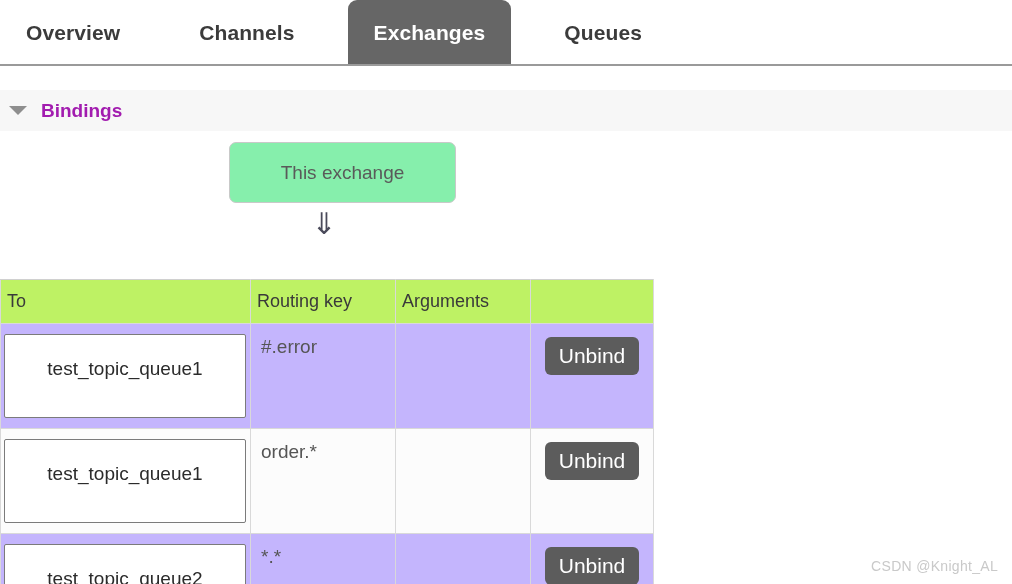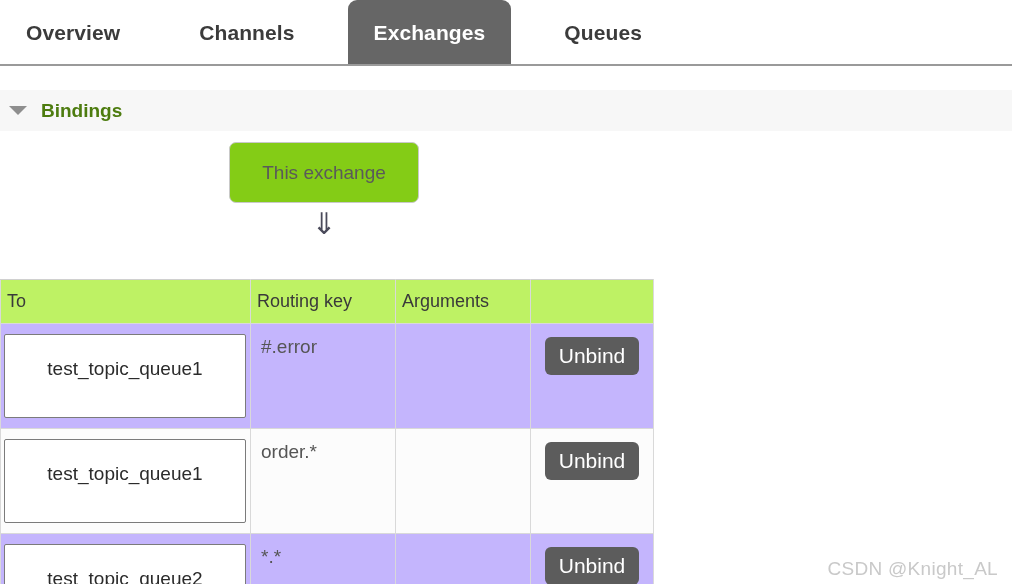--- a/index.html
+++ b/index.html
@@ -73,31 +73,31 @@
     border-left: 9px solid transparent;
     border-right: 9px solid transparent;
     border-top: 9px solid #8e8e8e;
     margin-left: 9px;
     margin-right: 14px;
     cursor: pointer;
   }
   #bindings-title {
     font-size: 19px;
     font-weight: bold;
-    color: #4d7c0f;
+    color: #a21caf;
   }
 
   
   #exchange-node {
     position: absolute;
     left: 229px;
     top: 142px;
-    width: 190px;
+    width: 227px;
     height: 61px;
-    background: #84cc16;
+    background: #86efac;
     border: 1px solid #c9c9c9;
     border-radius: 7px;
     display: flex;
     align-items: center;
     justify-content: center;
     box-sizing: border-box;
     font-size: 19px;
     color: #5a5a5a;
   }
   #flow-arrow {
@@ -186,21 +186,21 @@
     cursor: pointer;
     font-family: "Liberation Sans", sans-serif;
     line-height: 1.1;
   }
 
   
   #watermark {
     position: absolute;
     right: 14px;
     top: 558px;
-    font-size: 19px;
+    font-size: 14px;
     color: #c9c9c9;
     letter-spacing: 0.3px;
     white-space: nowrap;
   }
 </style>
 </head>
 <body>
 
 <div id="nav-bar">
   <div id="nav-tabs">

